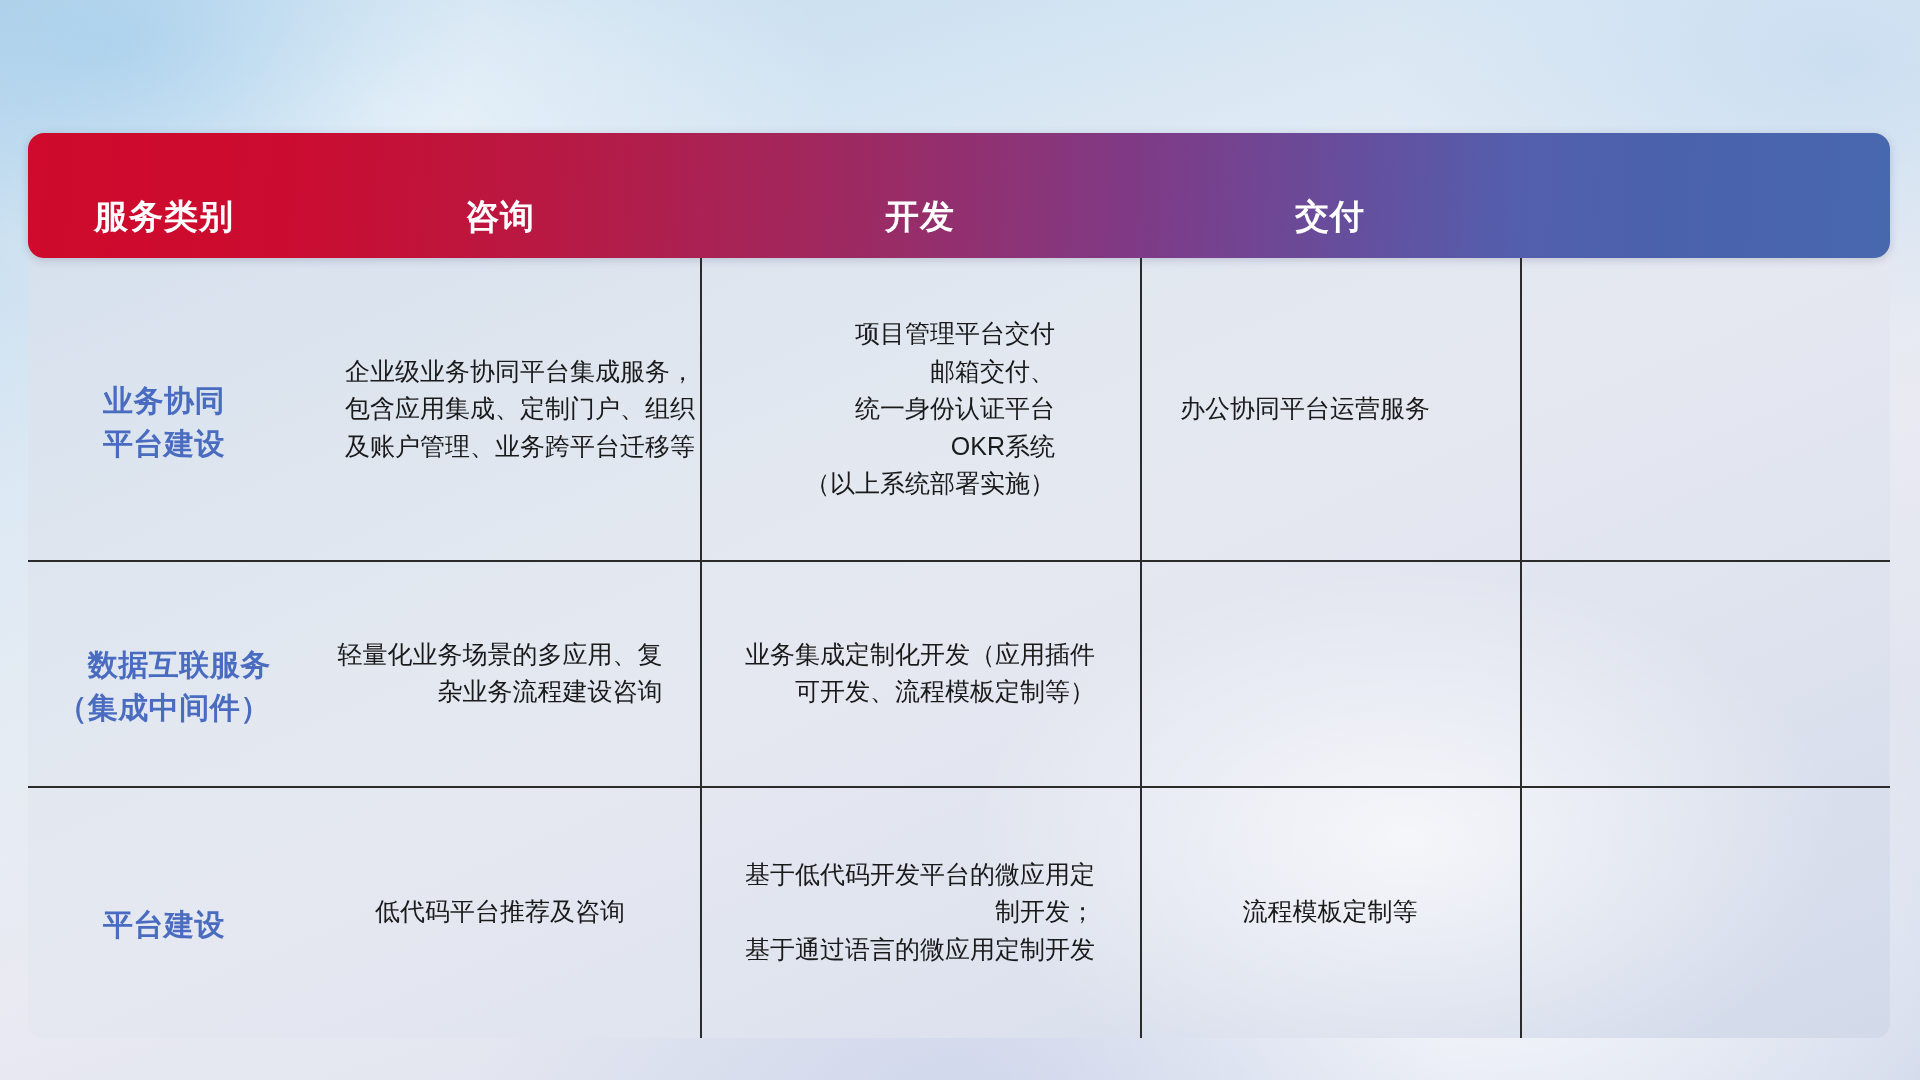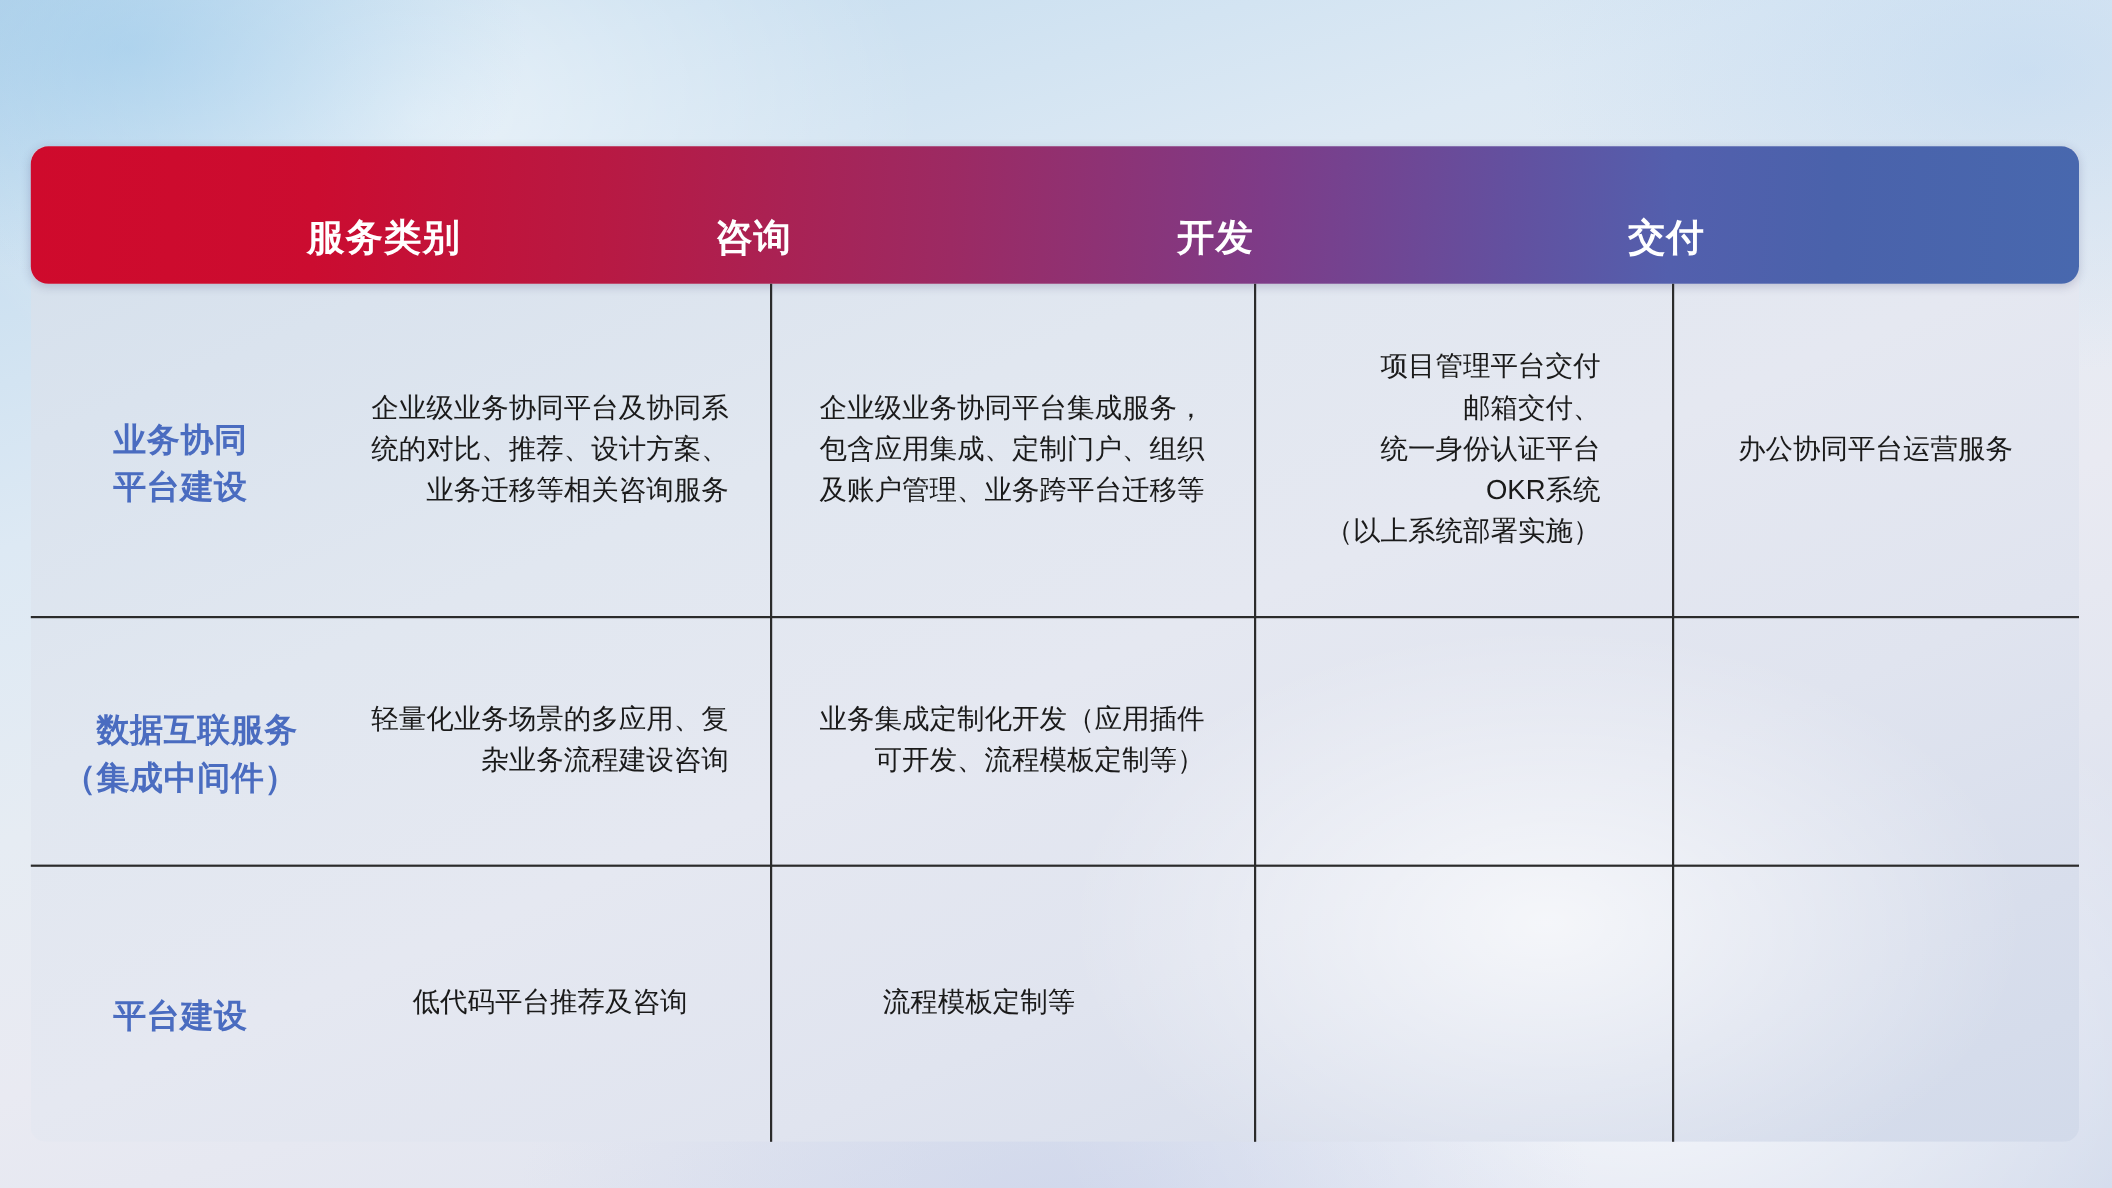--- a/index.html
+++ b/index.html
@@ -97,21 +97,20 @@
       #9c2a63 45%,
       #7e3b87 60%,
       #63509f 72%,
       #535fad 80%,
       #4a62ab 88%,
       #4868ae 100%);
     display: flex;
     align-items: center;
     box-shadow: 0 2px 9px rgba(60,60,110,0.22);
     overflow: hidden;
-    justify-content: center;
   }
   .th {
     color: #ffffff;
     font-size: 34px;
     font-weight: bold;
     text-align: center;
     letter-spacing: 1px;
     line-height: 1.2;
     display: flex;
     align-items: center;
@@ -190,23 +189,20 @@
       <div class="th c1">咨询</div>
       <div class="th c2">开发</div>
       <div class="th c3">交付</div>
     </div>
 
     <div class="tbody">
 
       <div class="trow r0">
         <div class="td label c0">业务协同
 平台建设</div>
-        <div class="td c1">企业级业务协同平台及协同系
-统的对比、推荐、设计方案、
-业务迁移等相关咨询服务</div>
         <div class="td c2">企业级业务协同平台集成服务，
 包含应用集成、定制门户、组织
 及账户管理、业务跨平台迁移等</div>
         <div class="td c3">项目管理平台交付
 邮箱交付、
 统一身份认证平台
 OKR系统
 （以上系统部署实施）</div>
         <div class="td c4">办公协同平台运营服务</div>
       </div>
@@ -218,20 +214,23 @@
 杂业务流程建设咨询</div>
         <div class="td c2">业务集成定制化开发（应用插件
 可开发、流程模板定制等）</div>
         <div class="td c3"></div>
         <div class="td c4"></div>
       </div>
 
       <div class="trow r2">
         <div class="td label c0">平台建设</div>
         <div class="td c1">低代码平台推荐及咨询</div>
+        <div class="td c2">基于低代码开发平台的微应用定
+制开发；
+基于通过语言的微应用定制开发</div>
         <div class="td c3">流程模板定制等</div>
         <div class="td c4"></div>
       </div>
 
     </div>
 
     <div class="vline" style="left:672px; top:125px; height:780px;"></div>
     <div class="vline" style="left:1112px; top:125px; height:780px;"></div>
     <div class="vline" style="left:1492px; top:125px; height:780px;"></div>
 

